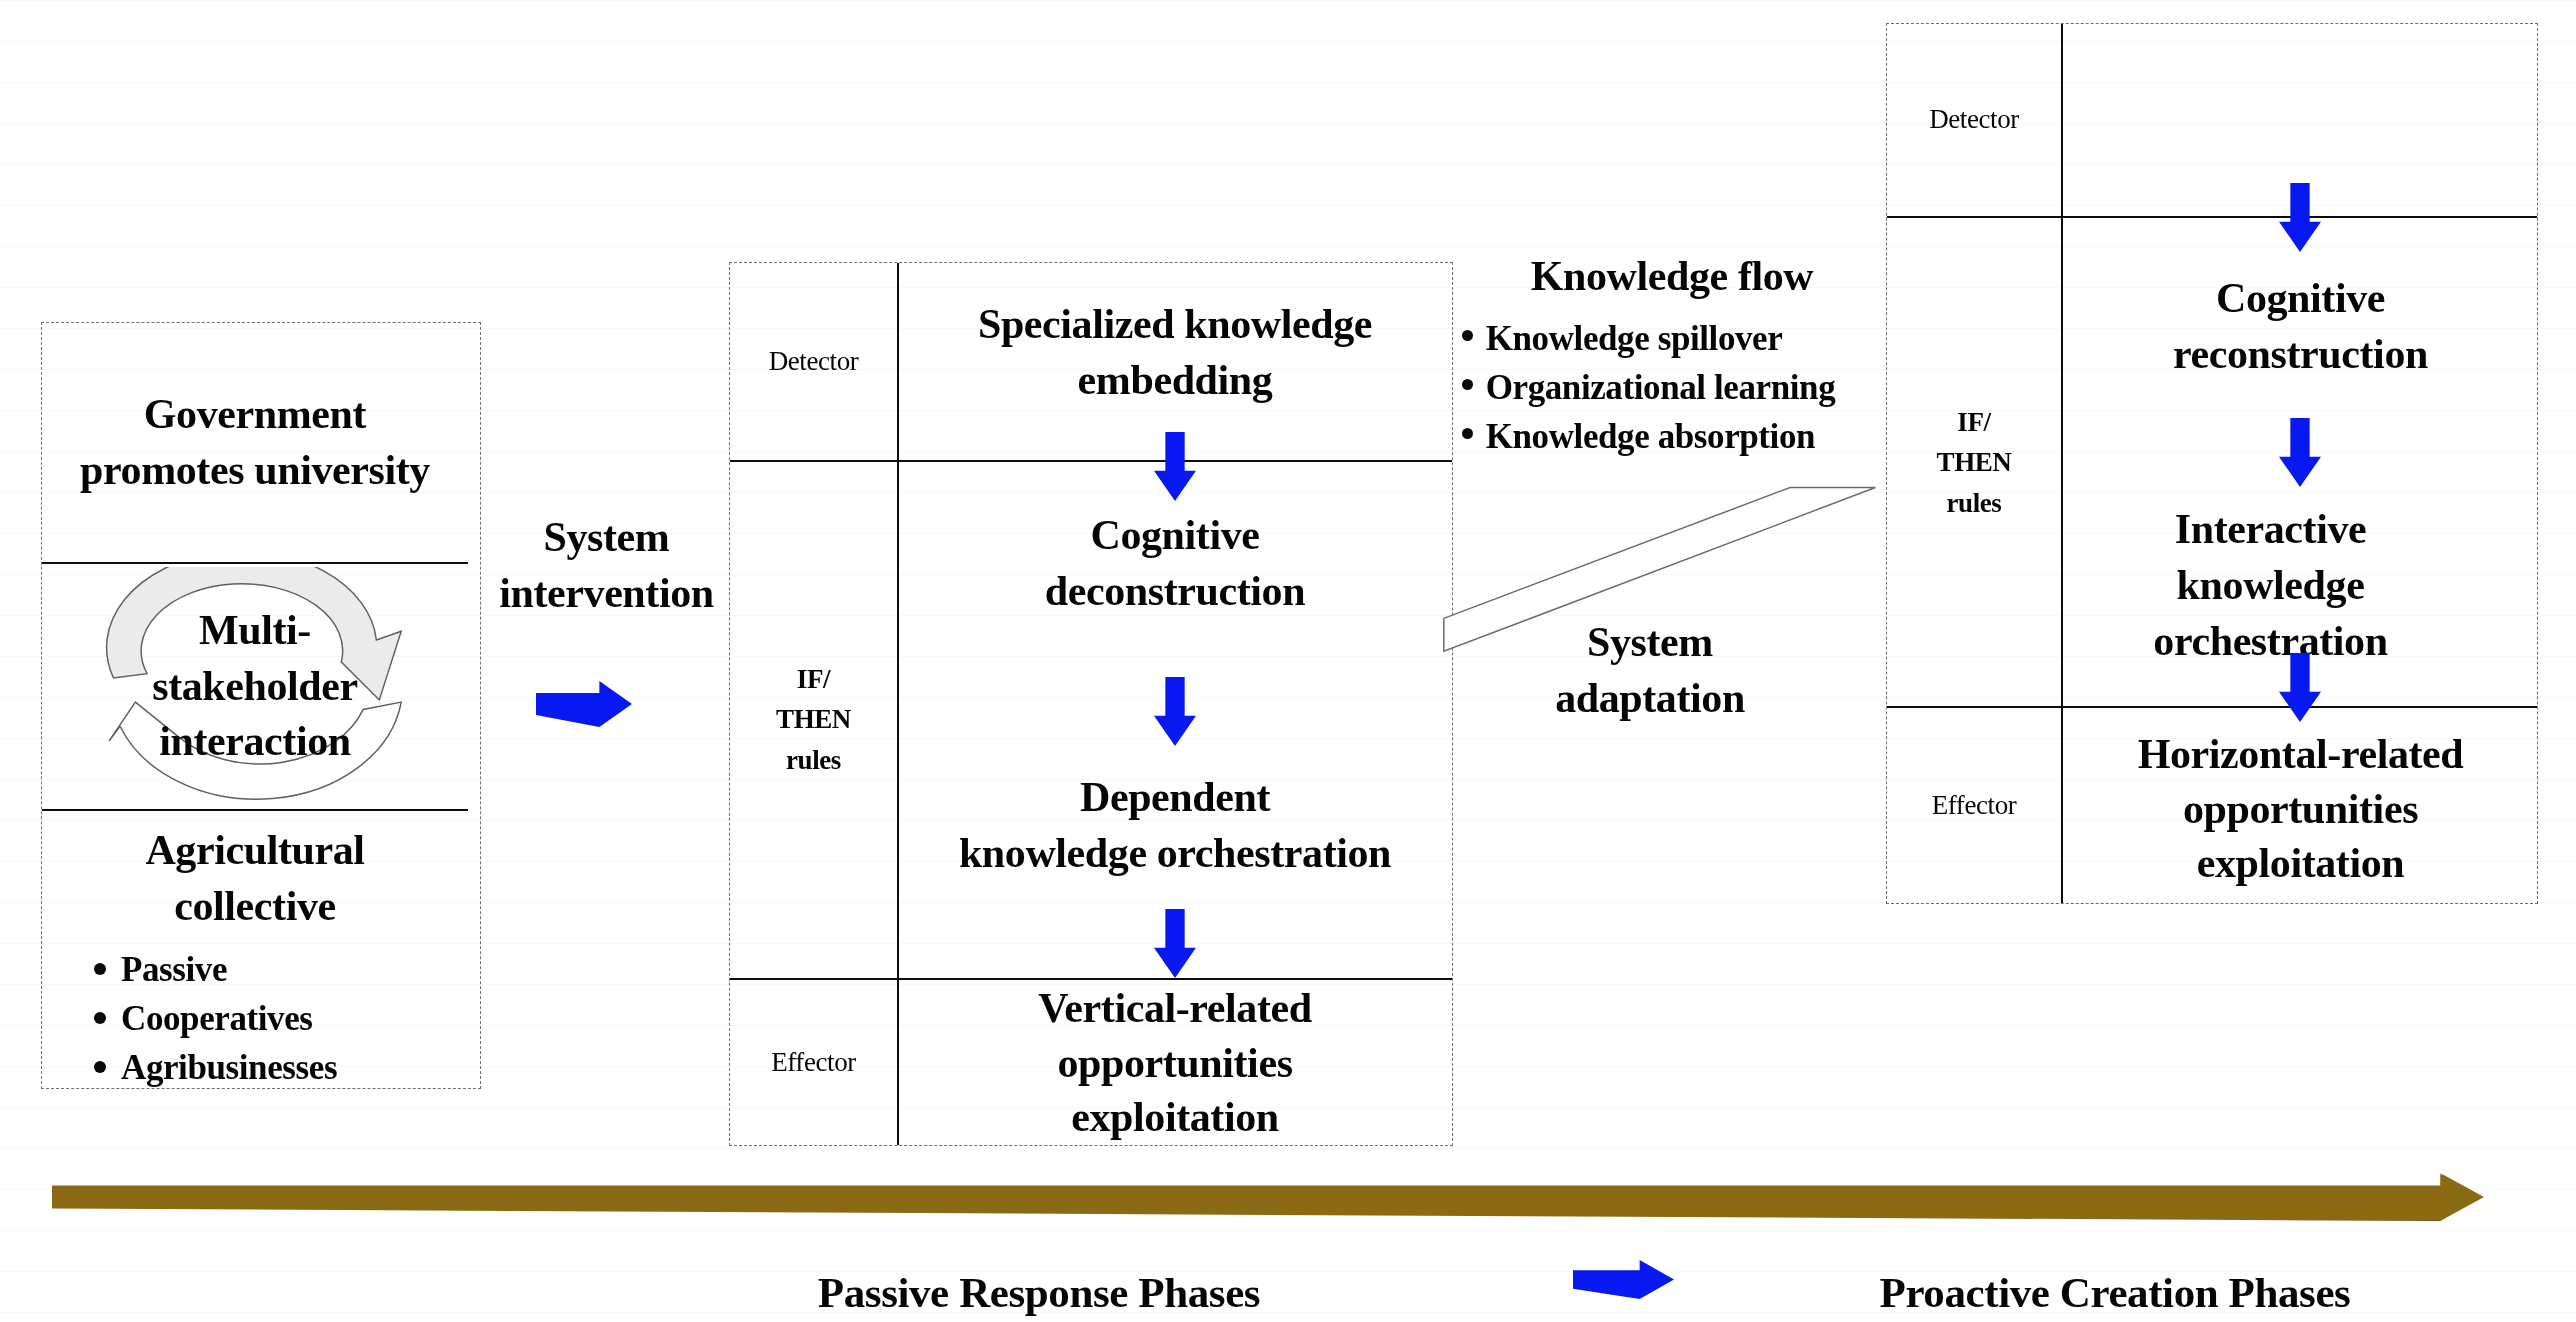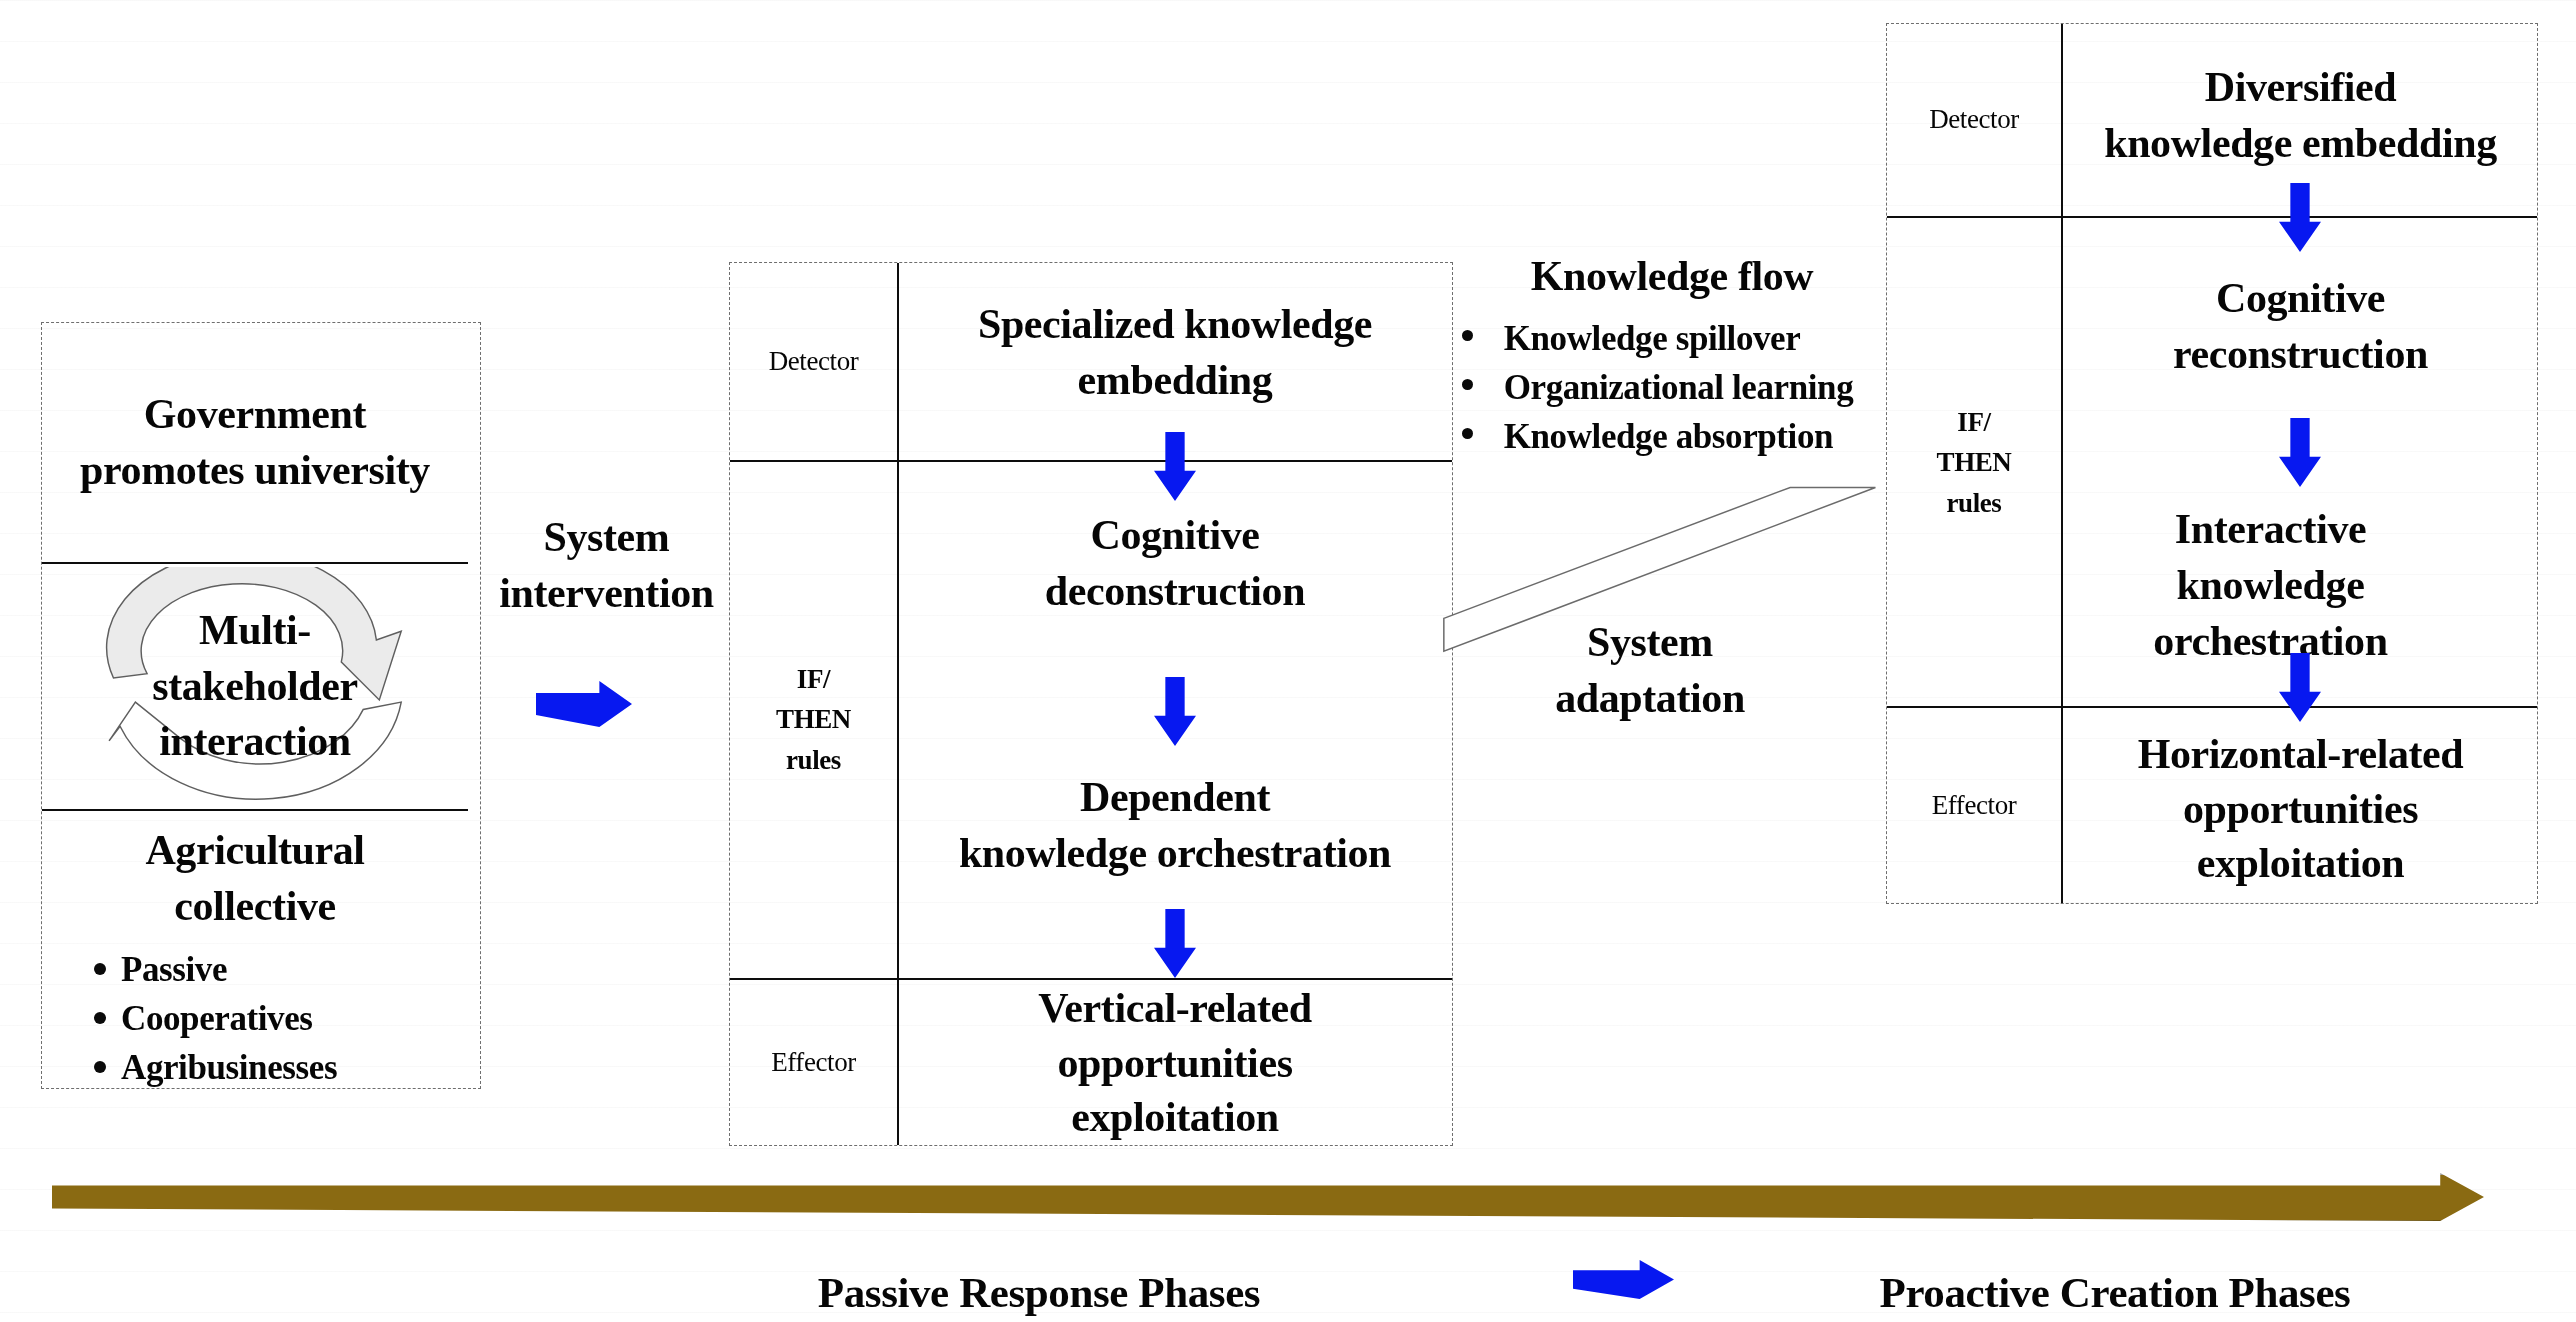--- a/index.html
+++ b/index.html
@@ -57,21 +57,21 @@
     background:linear-gradient(180deg, #9b9b9b 0 1.5px, var(--timeline-brown,#8a6a12) 1.5px calc(100% - 1.5px), #6b520e calc(100% - 1.5px));
     clip-path:polygon(0 26%, 98.2% 26%, 98.2% 0, 100% 50%, 98.2% 100%, 0 74%);
   }
 
   
   .cell-label{position:absolute;display:flex;align-items:center;justify-content:center;text-align:center;}
   .content-block{position:absolute;text-align:center;}
 
   .kf-block{position:absolute;left:1457px;top:249px;width:430px;}
   .kf-bullets{margin:9px 0 0 0;padding:0 0 0 4.5px;list-style:none;}
-  .kf-row{display:flex;align-items:flex-start;gap:31px;text-align:center;}
+  .kf-row{display:flex;align-items:flex-start;gap:13px;text-align:center;}
   .kf-row .dot{margin-top:15.7px;width:11.2px;height:11.2px;}
 
   .ribbon-svg{position:absolute;left:1440px;top:471px;width:449px;height:187px;}
   .sysadapt{position:absolute;left:1523px;top:615px;width:254px;}
 
   .legend-label{position:absolute;width:554px;text-align:center;}
 </style>
 </head>
 <body>
 
@@ -209,24 +209,20 @@
       <div class="txt b fs55 center" style="line-height:1.5;">
         <span class="line">IF/</span>
         <span class="line">THEN</span>
         <span class="line">rules</span>
       </div>
     </div>
     <div class="cell-label txt r fs55" style="left:0;top:684px;width:174px;height:195px;">
       <span>Effector</span>
     </div>
 
-    <div class="content-block txt b fs56" style="left:176px;top:36px;width:475px;">
-      <span class="line">Diversified</span>
-      <span class="line">knowledge embedding</span>
-    </div>
     <div class="arrow-down" style="left:392px;top:159px;"></div>
 
     <div class="content-block txt b fs56" style="left:176px;top:247px;width:475px;">
       <span class="line">Cognitive</span>
       <span class="line">reconstruction</span>
     </div>
     <div class="arrow-down" style="left:392px;top:394px;"></div>
 
     <div class="content-block txt b fs56" style="left:176px;top:478px;width:415px;">
       <span class="line">Interactive</span>

